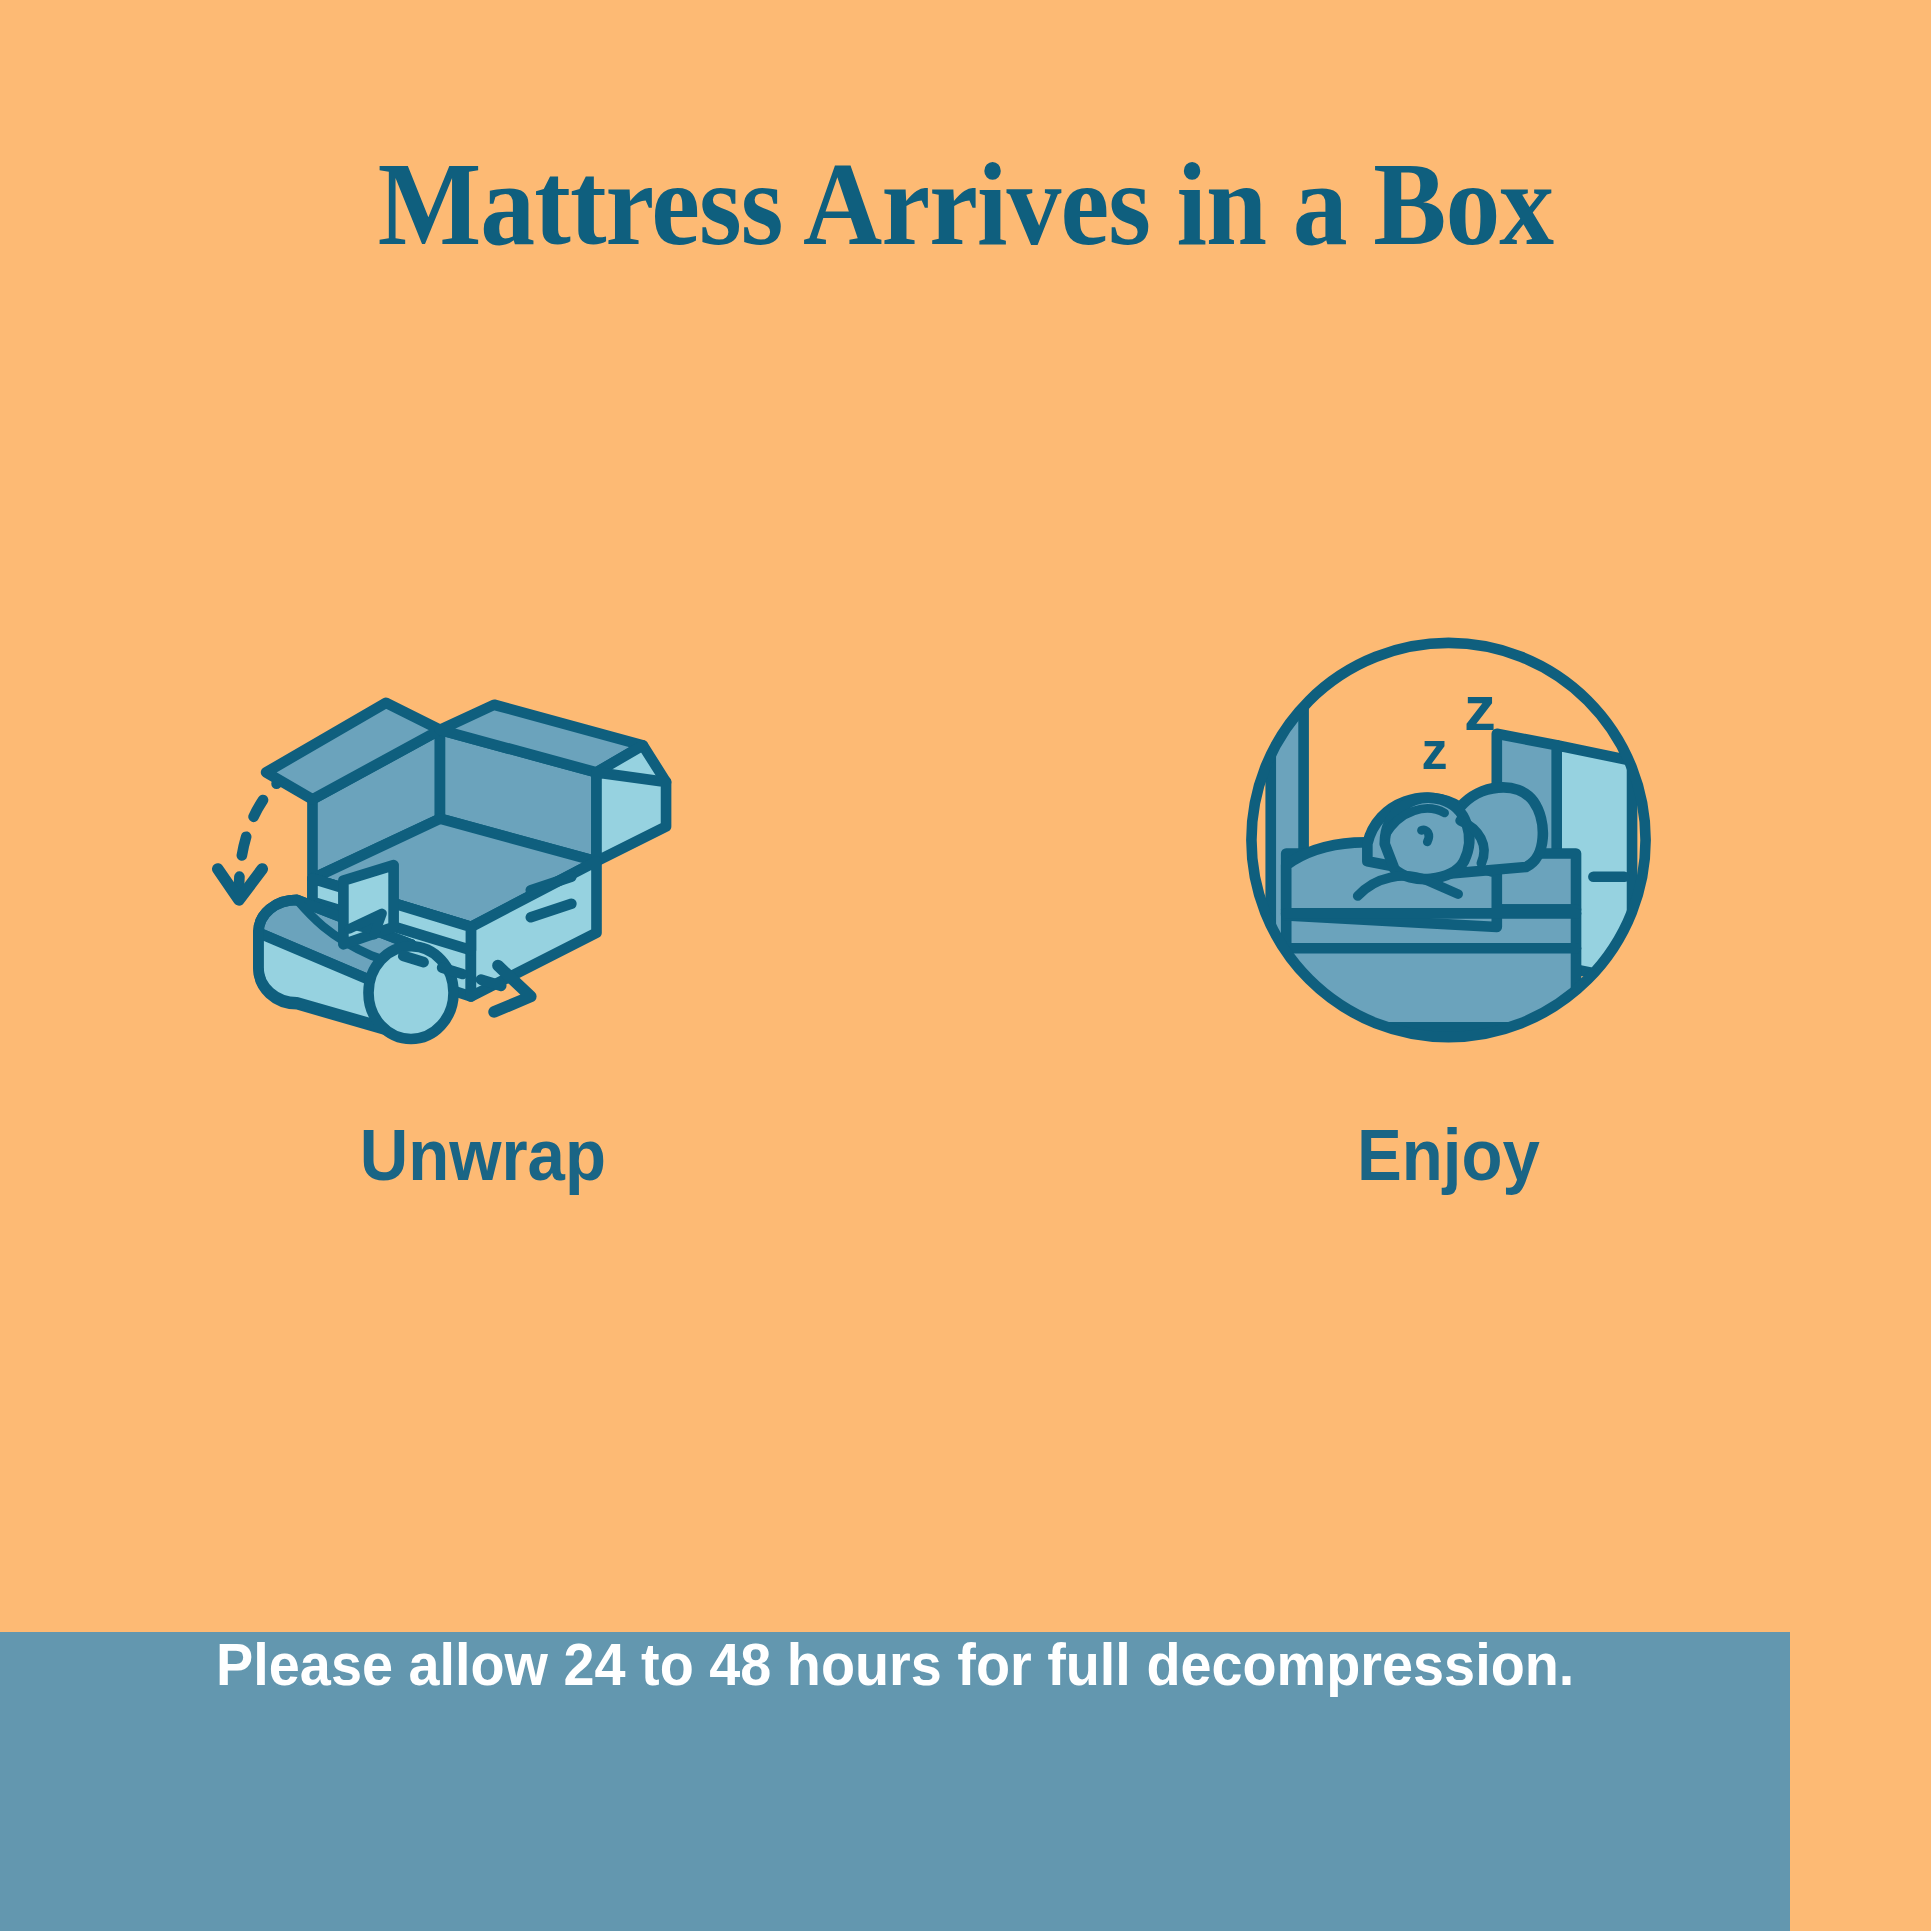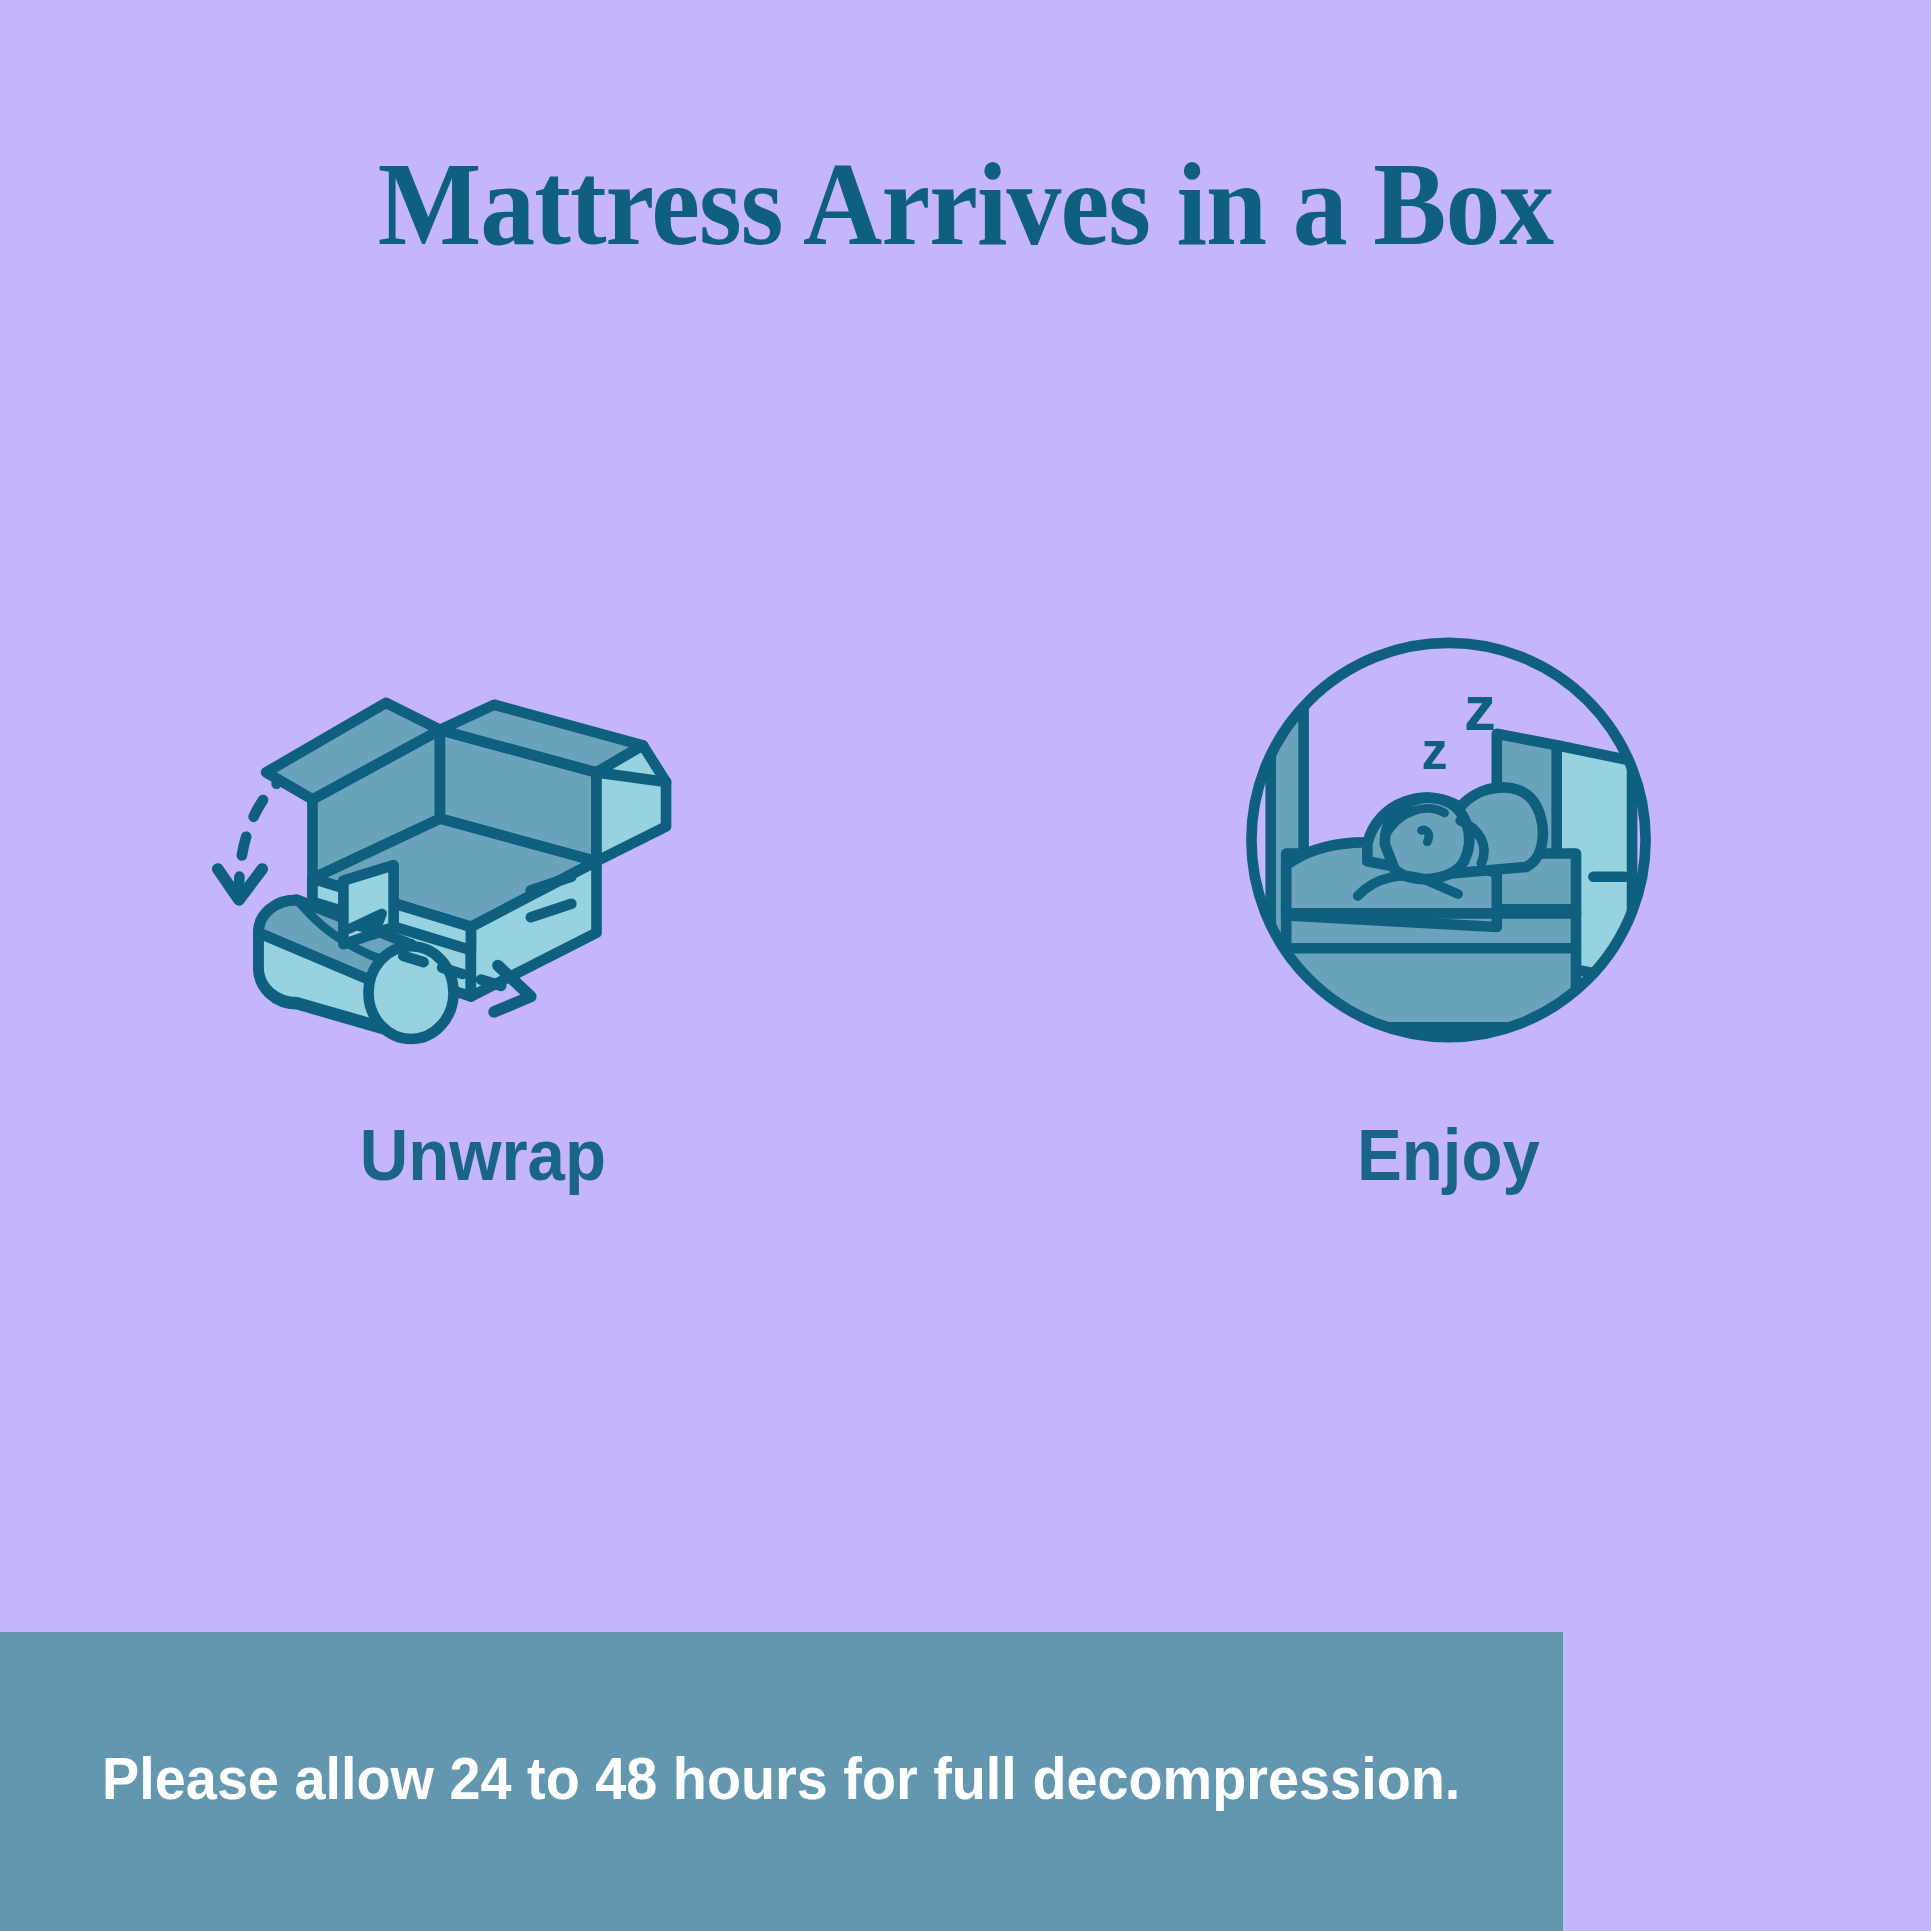--- a/index.html
+++ b/index.html
@@ -11,21 +11,21 @@
     height: 1931px;
     background: #E3E0DA;
     font-family: "Liberation Sans", sans-serif;
     overflow: hidden;
   }
 
   .poster {
     position: relative;
     width: 1931px;
     height: 1931px;
-    background: #c4b5fd;
+    background: #fdba74;
     box-sizing: border-box;
   }
 
   
   .title-wrap {
     position: absolute;
     top: 143px;
     left: 0;
     width: 1931px;
     text-align: center;
@@ -82,25 +82,24 @@
     transform: scaleX(0.92);
     transform-origin: center;
     white-space: nowrap;
   }
 
   
   .footer-band {
     position: absolute;
     left: 0;
     top: 1632px;
-    width: 1563px;
+    width: 1790px;
     height: 299px;
     background: #6397AF;
     display: flex;
-    align-items: center;
     justify-content: center;
   }
   .footer-text {
     font-family: "Liberation Sans", sans-serif;
     font-weight: bold;
     font-size: 60px;
     line-height: 1.1;
     color: #FFFFFF;
     transform: scaleX(0.93);
     transform-origin: center;

